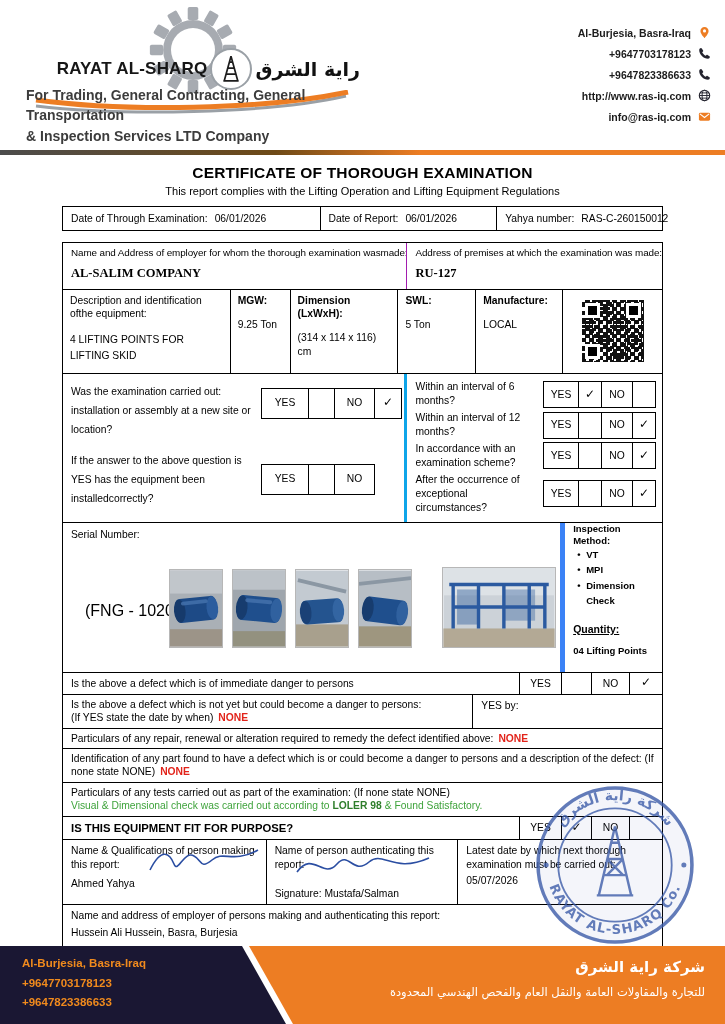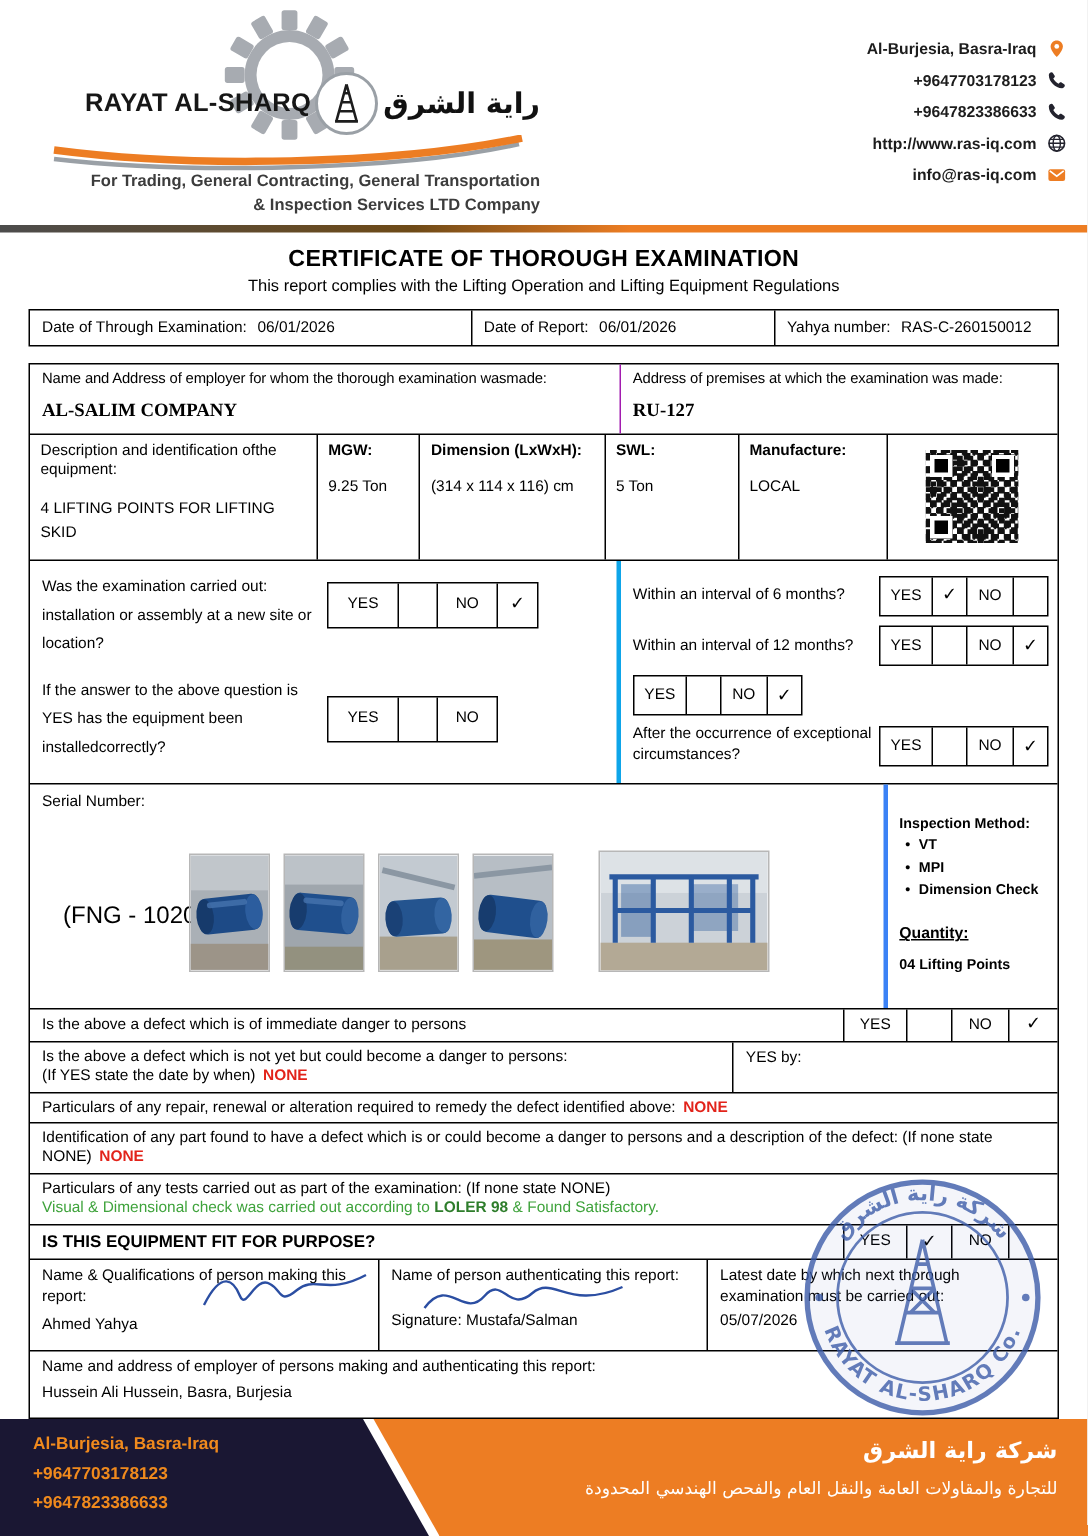--- a/index.html
+++ b/index.html
@@ -7,31 +7,31 @@
 .page{position:relative;width:725px;height:1024px;background:#fff;font-family:"Liberation Sans",sans-serif;color:#000;overflow:hidden;margin:0 auto}
 
 .header{display:flex;height:150px;padding:6px 14px 0 26px}
 .logo{position:relative;width:334px;height:142px;flex:0 0 auto}
 .gear{position:absolute;left:50%;top:0;transform:translateX(-50%);width:88px;height:88px}
 .brand-row{position:absolute;top:42px;left:0;right:0;display:flex;align-items:center;justify-content:flex-end;gap:3px}
 .brand-en{font-size:17px;font-weight:bold;letter-spacing:.2px;white-space:nowrap;color:#161616}
 .derrick-circle{width:42px;height:42px;border-radius:50%;background:#fff;border:2px solid #9aa0a6;display:flex;align-items:center;justify-content:center;flex:0 0 auto}
 .brand-ar{font-size:19px;font-weight:bold;font-family:"DejaVu Sans",sans-serif;white-space:nowrap;color:#111}
 .swoosh{position:absolute;top:84px;left:6px;width:320px;height:24px}
-.tagline{position:absolute;bottom:2px;left:0;right:0;text-align:right;font-weight:bold;font-size:11px;color:#3c3c3c;line-height:1.45}
+.tagline{position:absolute;bottom:2px;left:0;right:0;text-align:left;font-weight:bold;font-size:14px;color:#3c3c3c;line-height:1.45}
 .contact{margin-left:auto;padding-top:16px}
 .contact-line{display:flex;align-items:center;justify-content:flex-end;gap:7px;height:21px;font-size:10.5px;font-weight:bold;color:#1c1c1c}
 .cicon{width:13px;height:13px;flex:0 0 auto}
 .rule{height:5px;background:linear-gradient(90deg,#4c4c4c 0,#6e4a17 38%,#ED7D23 58%,#ED7D23 100%)}
 
 .title{margin-top:9px;text-align:center}
 .title h1{font-size:15.5px;font-weight:bold;letter-spacing:.2px}
 .subtitle{font-size:11px;margin-top:3px}
 
-.form{margin:9px 19px 0;font-size:10.3px;line-height:1.3}
+.form{margin:9px 62px 0;font-size:10.3px;line-height:1.3}
 .meta-row{display:flex;border:1px solid #000}
 .meta-cell{padding:5px 8px;white-space:nowrap}
 .m1{flex:0 0 43%;border-right:1px solid #000}
 .m2{flex:0 0 29.5%;border-right:1px solid #000}
 .m3{flex:1}
 .val{margin-left:7px}
 .main{border:1px solid #000;margin-top:11px}
 .row{border-bottom:1px solid #000}
 .row:last-child{border-bottom:none}
 .flexrow{display:flex}
@@ -64,21 +64,21 @@
 .ib{display:flex;align-items:center;justify-content:center;border-left:1px solid #000;height:100%}
 .ib:first-child{border-left:none}
 .ib-yes{width:34px}.ib-t{width:23px}.ib-no{width:31px}
 .tick{font-family:"DejaVu Sans",sans-serif;font-weight:bold;font-size:12px}
 .serial{min-height:150px}
 .serial-left{flex:1;position:relative;padding:5px 8px}
 .serial-val{position:absolute;left:22px;top:78px;font-weight:normal;font-size:16px;white-space:nowrap}
 .photos{position:absolute;left:106px;top:44px;display:flex;align-items:flex-end}
 .photo{border:1px solid #b7b7b7;display:block}
 .gap{margin-left:9px}.gapw{margin-left:30px}
-.serial-right{flex:0 0 17%;border-left:3px solid #3b82f6;padding:21px 8px;font-size:9.5px}
+.serial-right{flex:0 0 17%;border-left:5px solid #3b82f6;padding:0 8px;font-size:9.5px}
 .method-label{font-weight:bold}
 .method-item{font-weight:bold;padding-left:13px;position:relative;line-height:1.6}
 .method-item::before{content:"\2022";position:absolute;left:4px}
 .qty-label{font-weight:bold;text-decoration:underline;font-size:10.5px;margin-top:15px}
 .qty-val{font-weight:bold;margin-top:8px}
 .imm-label{flex:1;padding:4px 8px}
 .cellbox{display:flex;align-items:center;justify-content:center;border-left:1px solid #000}
 .w42{width:42px}.w30{width:30px}.w38{width:38px}.w33{width:33px}
 .future-left{flex:0 0 68.5%;border-right:1px solid #000;padding:3px 8px}
 .future-right{flex:1;padding:4px 8px}
@@ -290,20 +290,21 @@
           <div class="int-row">
             <div class="int-label">Within an interval of 12 months?</div>
             <div class="int-boxes">
               <div class="ib ib-yes">YES</div>
               <div class="ib ib-t tick"></div>
               <div class="ib ib-no">NO</div>
               <div class="ib ib-t tick">✓</div>
             </div>
           </div>
           <div class="int-row">
+            <div class="int-label">In accordance with an examination scheme?</div>
             <div class="int-boxes">
               <div class="ib ib-yes">YES</div>
               <div class="ib ib-t tick"></div>
               <div class="ib ib-no">NO</div>
               <div class="ib ib-t tick">✓</div>
             </div>
           </div>
           <div class="int-row">
             <div class="int-label">After the occurrence of exceptional circumstances?</div>
             <div class="int-boxes">

